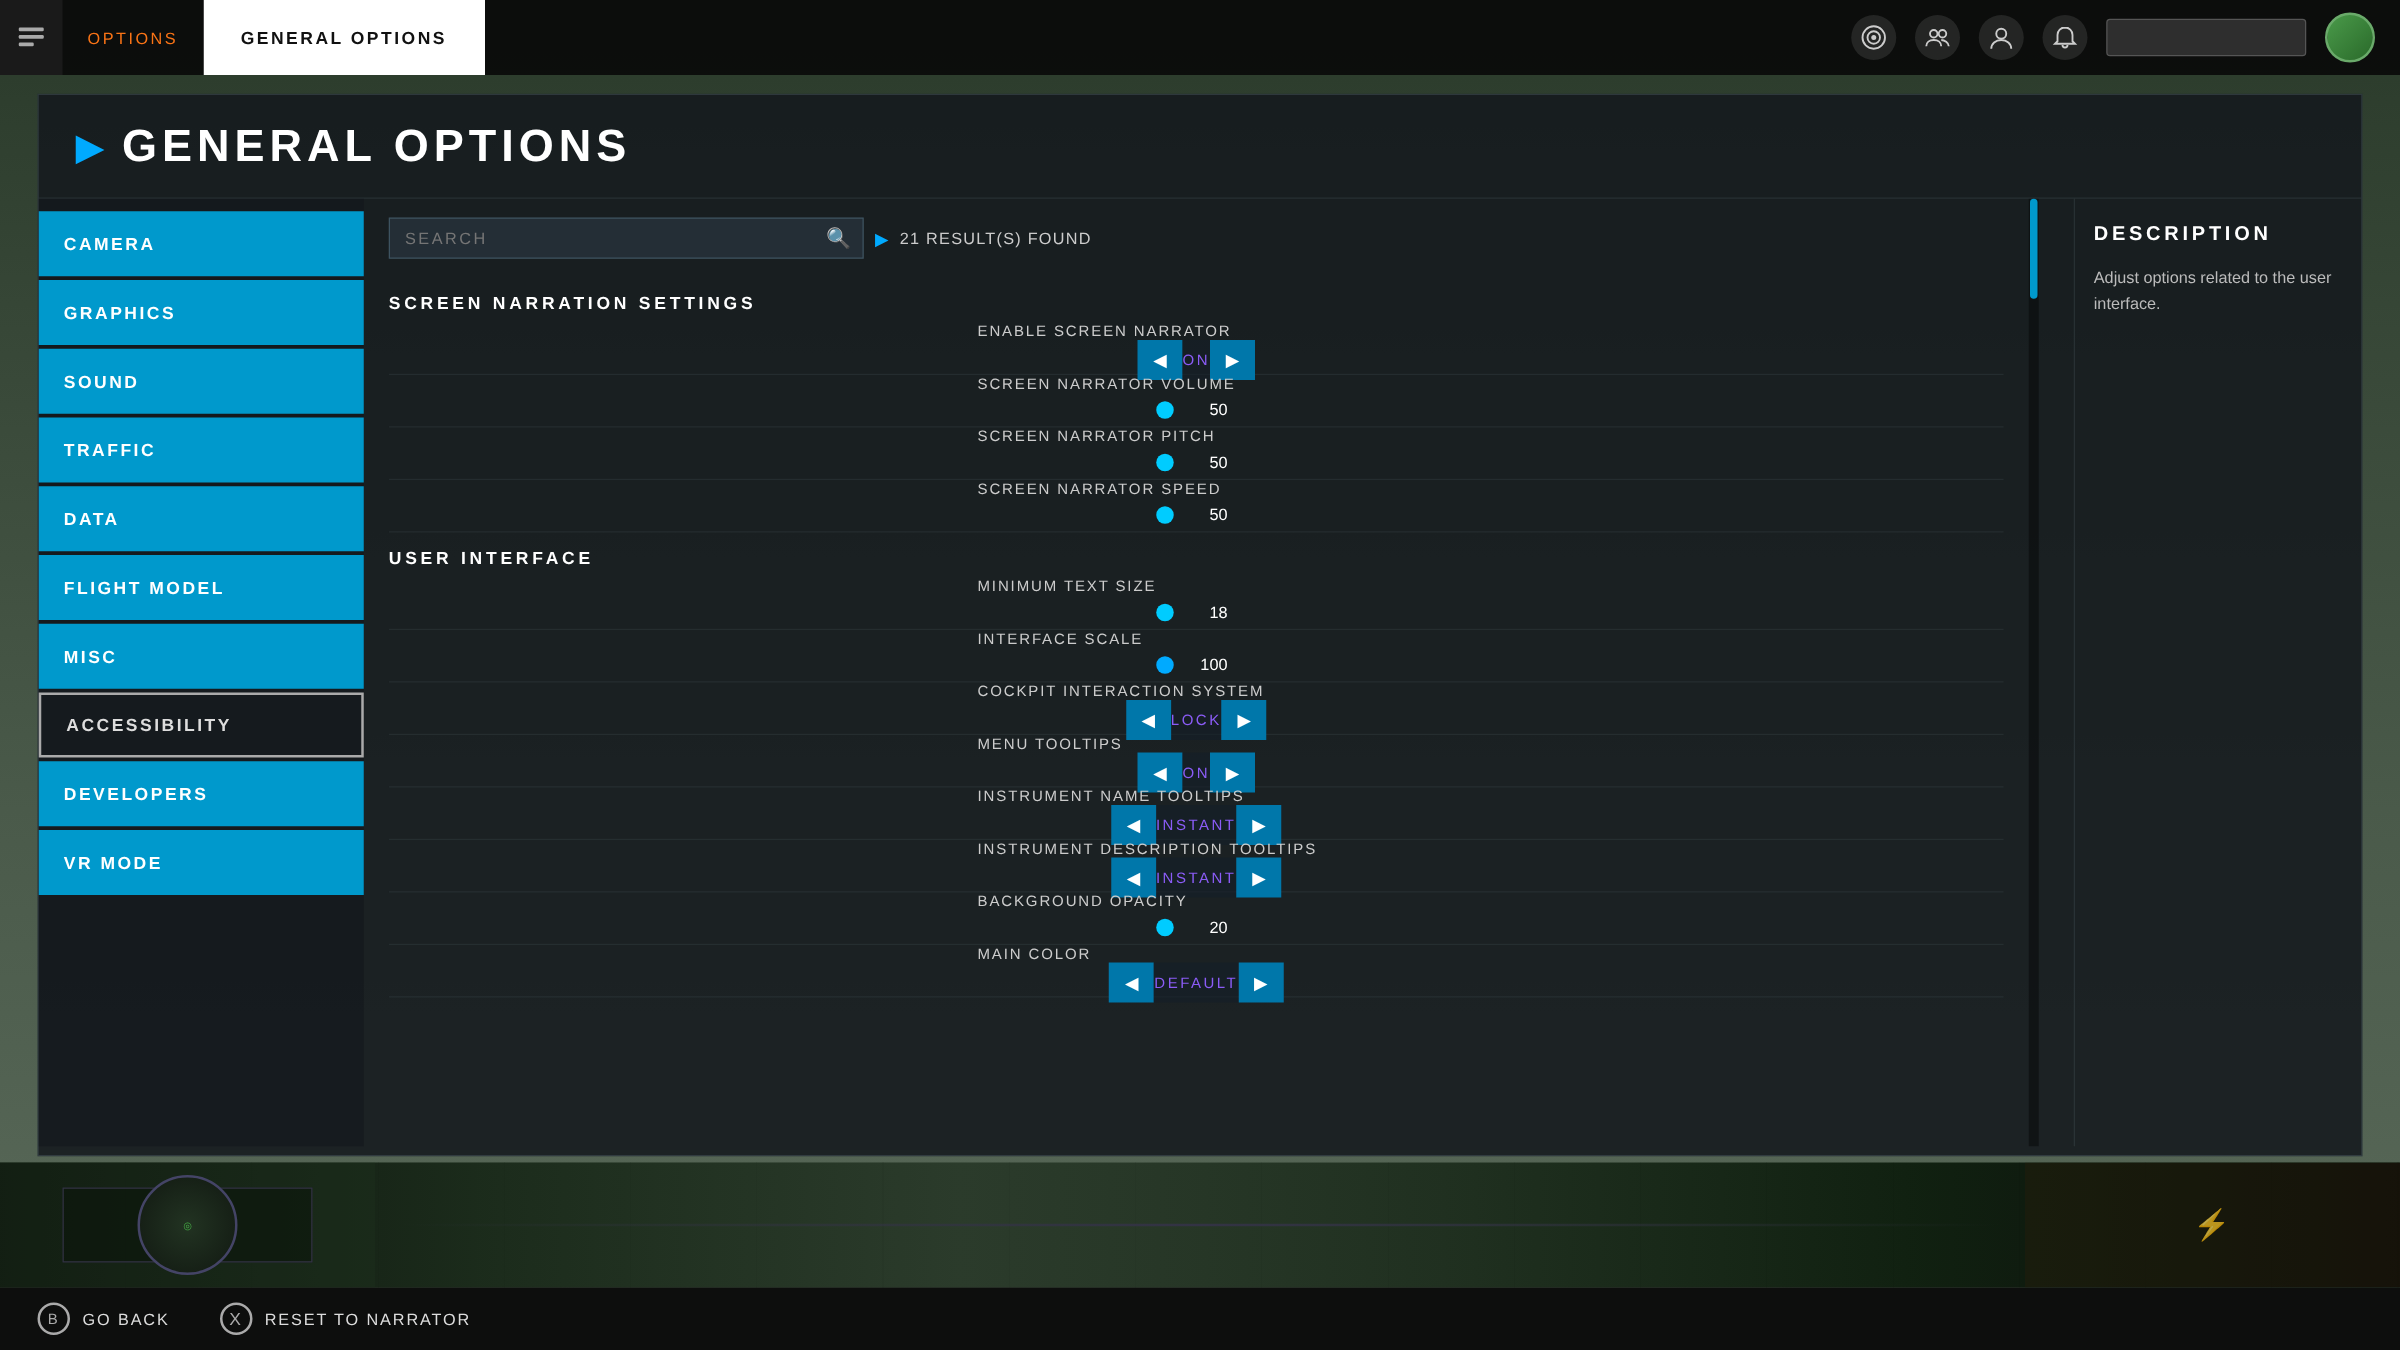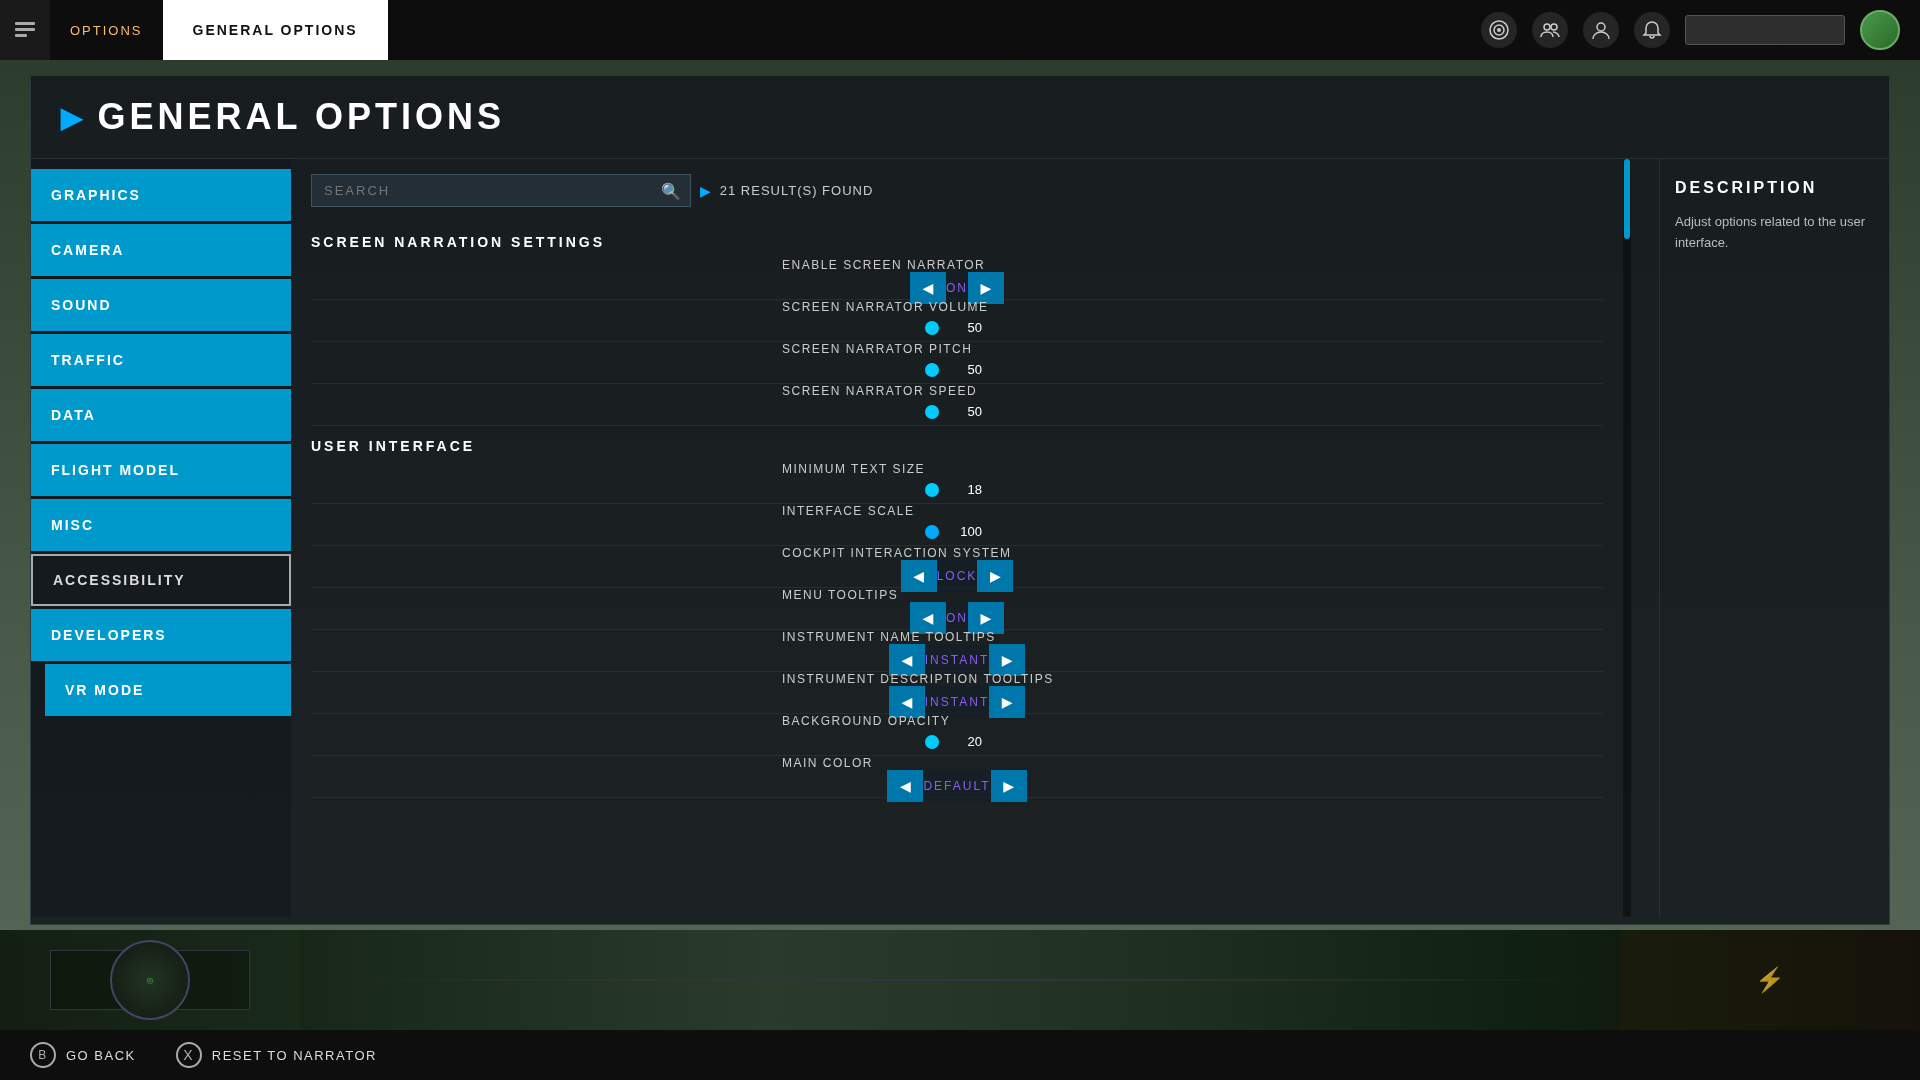--- a/index.html
+++ b/index.html
@@ -34,21 +34,21 @@
       height: 60px;
       background: #1a1a1a;
       display: flex;
       align-items: center;
       justify-content: center;
       color: #aaa;
       font-size: 20px;
     }
     .topbar-options {
       padding: 0 20px;
-      color: #fdba74;
+      color: #f97316;
       font-size: 13px;
       letter-spacing: 2px;
       text-transform: uppercase;
     }
     .topbar-title {
       background: #fff;
       color: #111;
       padding: 0 30px;
       height: 60px;
       display: flex;
@@ -479,24 +479,24 @@
 
   <div class="page-title-bar">
     <span class="page-title-icon">▶</span>
     <span class="page-title">GENERAL OPTIONS</span>
   </div>
 
   <div class="content-layout">
 
     <div class="sidebar">
       <div class="sidebar-item" style="background:#0099cc;">
+        <span>CAMERA</span>
+      </div>
+      <div class="sidebar-item" style="background:#0099cc;">
         <span>GRAPHICS</span>
-      </div>
-      <div class="sidebar-item" style="background:#0099cc;">
-        <span>CAMERA</span>
       </div>
       <div class="sidebar-item" style="background:#0099cc;">
         <span>SOUND</span>
       </div>
       <div class="sidebar-item" style="background:#0099cc;">
         <span>TRAFFIC</span>
       </div>
       <div class="sidebar-item" style="background:#0099cc;">
         <span>DATA</span>
       </div>
@@ -505,21 +505,21 @@
       </div>
       <div class="sidebar-item" style="background:#0099cc;">
         <span>MISC</span>
       </div>
       <div class="sidebar-item active">
         <span>ACCESSIBILITY</span>
       </div>
       <div class="sidebar-item" style="background:#0099cc;">
         <span>DEVELOPERS</span>
       </div>
-      <div class="sidebar-item" style="background:#0099cc;margin-left:14px;">
+      <div class="sidebar-item" style="background:#0099cc;">
         <span>VR MODE</span>
       </div>
     </div>
 
     <div class="main-content">
 
       <div class="search-bar">
         <div class="search-input-wrap">
           <input class="search-input" type="text" placeholder="SEARCH" style="">
           <span class="search-icon">🔍</span>

